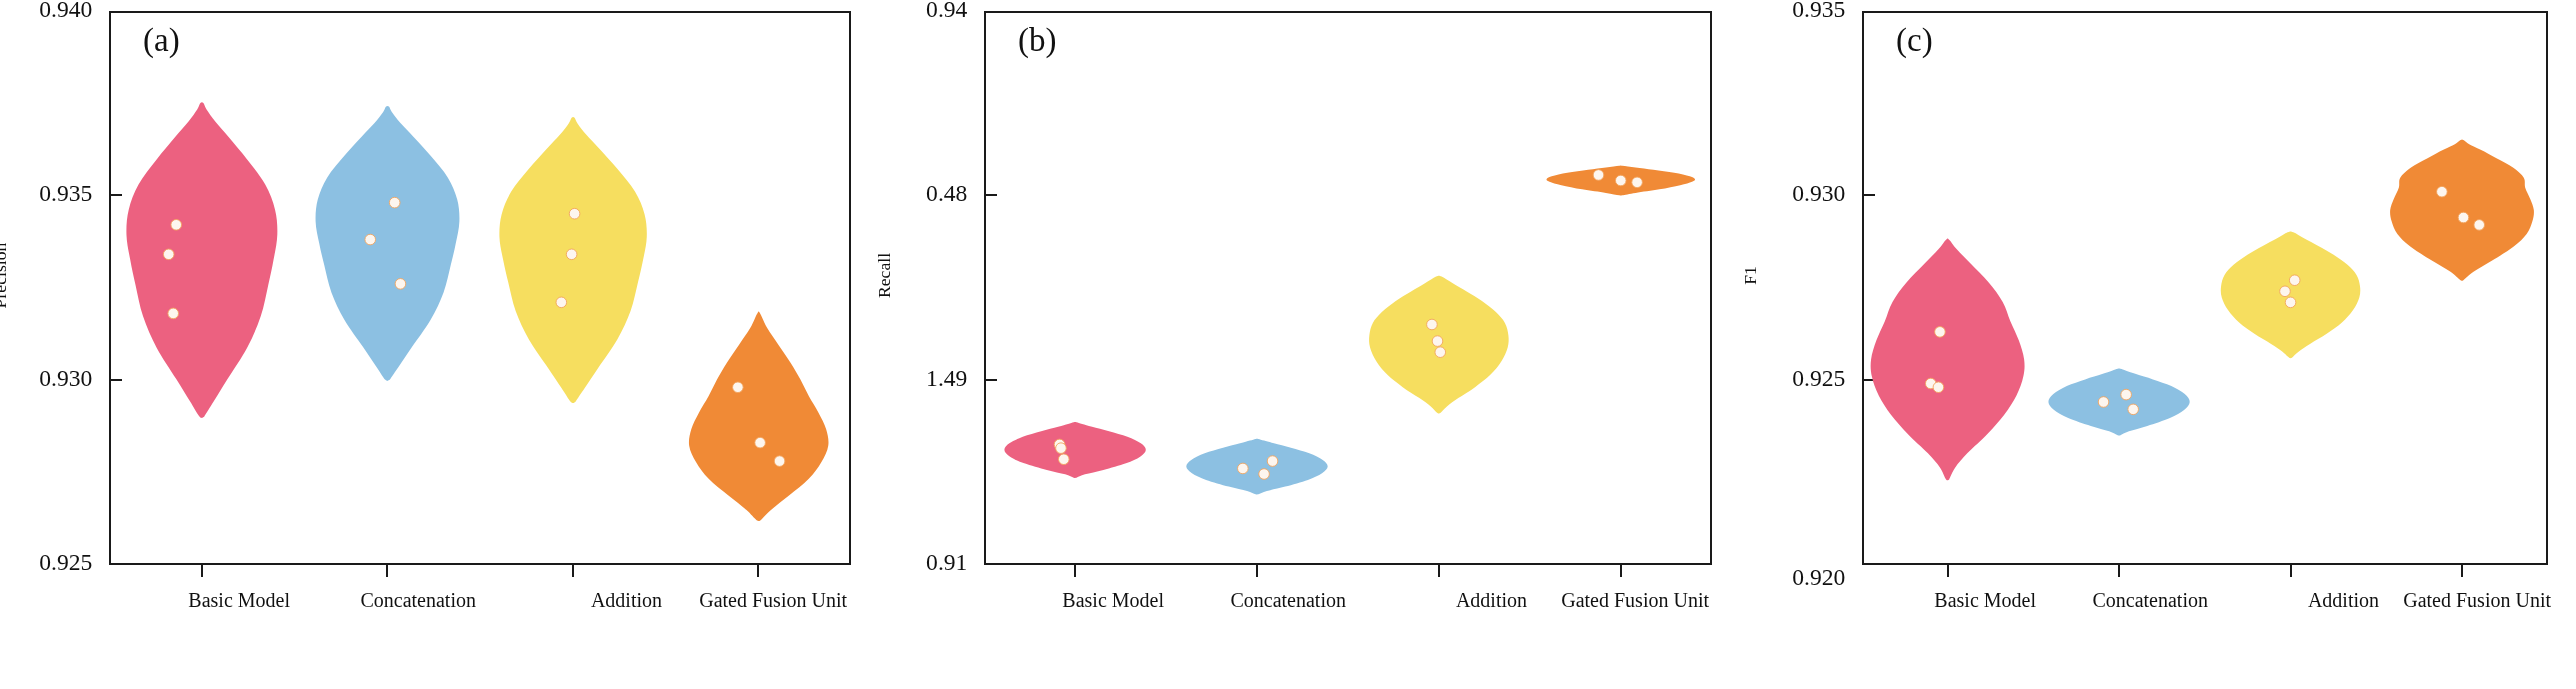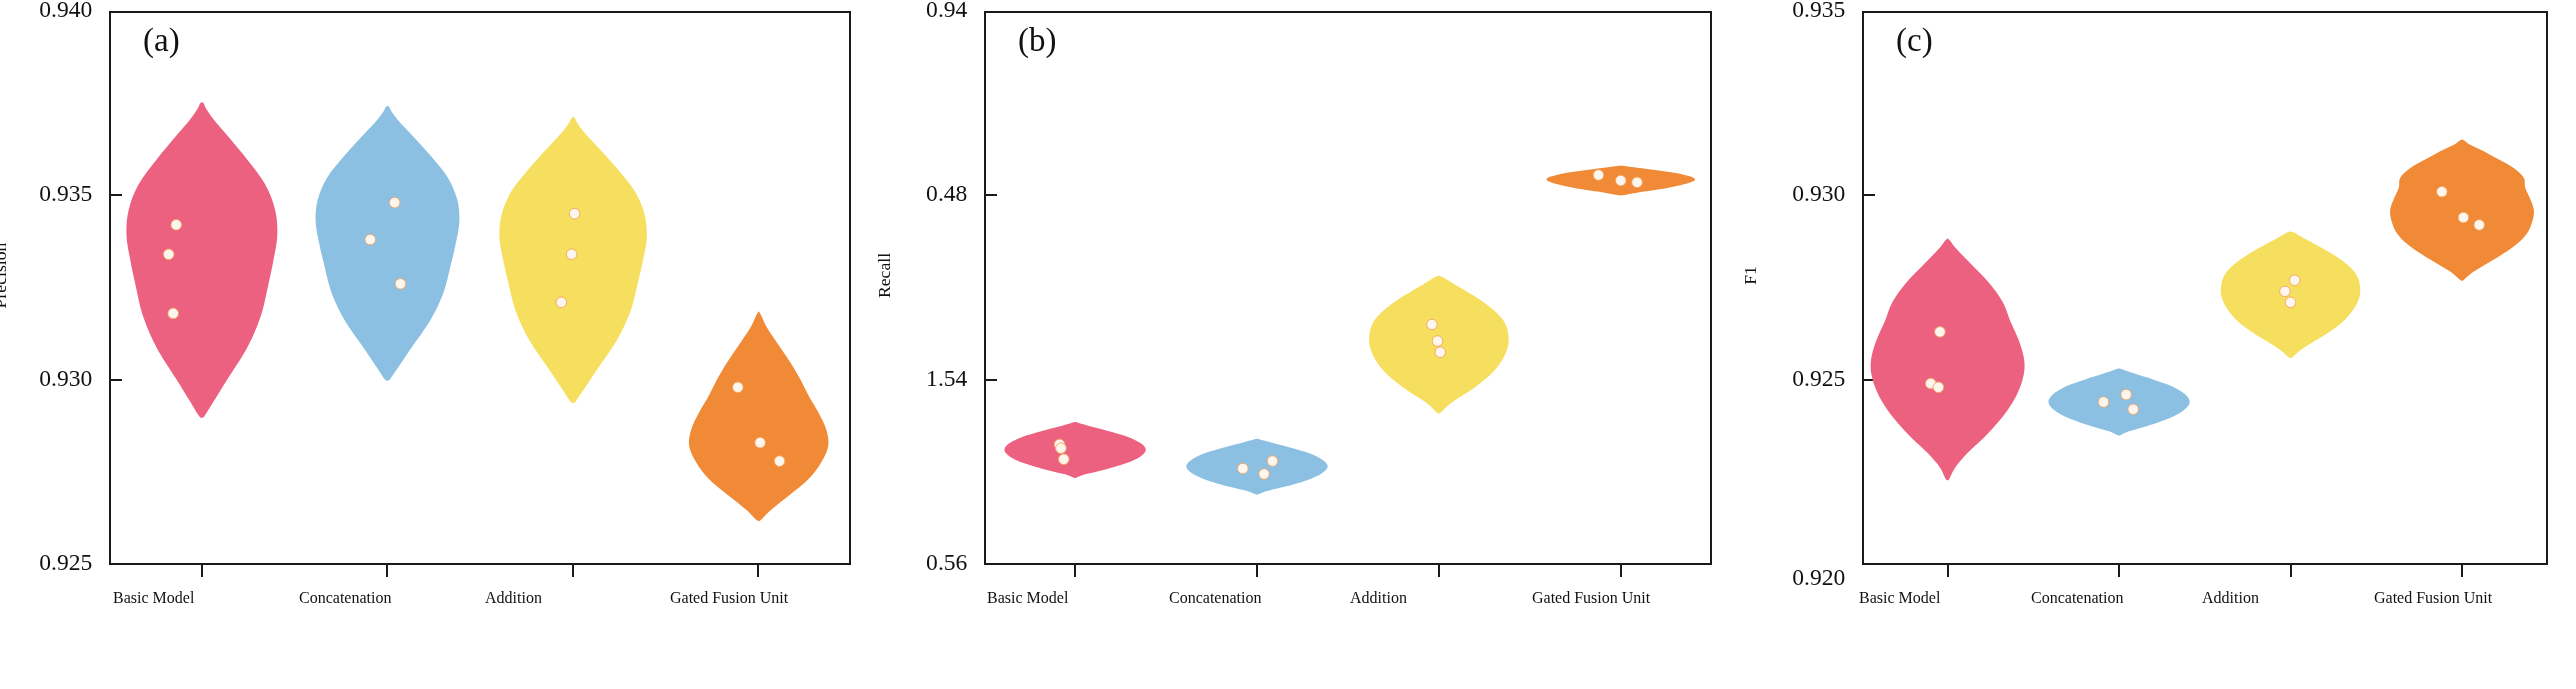--- a/index.html
+++ b/index.html
@@ -14,21 +14,21 @@
 
   .ytitle{position:absolute;transform-origin:center center;
           transform:rotate(-90deg);white-space:nowrap;
           font-size:17.7px;color:#111;font-family:"Liberation Serif",serif;}
 
   .ytick-label{position:absolute;right:0;text-align:right;white-space:nowrap;
                font-size:23.6px;color:#111;line-height:1;font-family:"Liberation Serif",serif;}
   .ytick-mark{position:absolute;height:2.4px;width:13px;background:#1a1a1a;}
 
   .xtick-mark{position:absolute;width:2.4px;height:13px;background:#1a1a1a;}
-  .xtick-label{position:absolute;text-align:left;font-size:16px;color:#111;
+  .xtick-label{position:absolute;text-align:right;font-size:20px;color:#111;
                line-height:1.12;font-family:"Liberation Serif",serif;}
 
   .panel-tag{position:absolute;font-size:33px;color:#111;font-family:"Liberation Serif",serif;}
 
   .violin-layer{position:absolute;left:0;top:0;width:100%;height:100%;overflow:visible;}
   .dot{fill:#fdf6ef;stroke:#f3a35c;stroke-width:1.5;}
 </style>
 </head>
 <body>
 
@@ -73,22 +73,22 @@
         <circle cx="1252.10" cy="657.20" r="9" class="dot"></circle>
         <circle cx="1289.86" cy="751.20" r="9" class="dot"></circle>
         <circle cx="1322.90" cy="782.53" r="9" class="dot"></circle>
       </svg>
   </div>
 
   <div class="panel panel-b">
     <div class="plot-frame" id="frame-b" style="left: 100px; top: 10.6px; width: 728px; height: 554px;"></div>
     <div class="ytitle" id="ytitle-b" style="left: 0px; top: 265px; width: 94px; text-align: center; margin-left: -47px;">Recall</div>
     <div id="yticks-b">
-        <div class="ytick-label" style="left: -10.6px; width: 94px; top: 551px;">0.56</div>
-        <div class="ytick-label" style="left: -10.6px; width: 94px; top: 367px;">1.54</div>
+        <div class="ytick-label" style="left: -10.6px; width: 94px; top: 551px;">0.91</div>
+        <div class="ytick-label" style="left: -10.6px; width: 94px; top: 367px;">1.49</div>
         <div class="ytick-mark" style="left: 100px; top: 379px;"></div>
         <div class="ytick-label" style="left: -10.6px; width: 94px; top: 182px;">0.48</div>
         <div class="ytick-mark" style="left: 100px; top: 194px;"></div>
         <div class="ytick-label" style="left: -10.6px; width: 94px; top: -2.4px;">0.94</div>
       </div>
     <div id="xticks-b">
         <div class="xtick-mark" style="left: 190px; top: 564px;"></div>
         <div class="xtick-label" style="width: 177px; left: 103px; top: 589px;">Basic Model</div>
         <div class="xtick-mark" style="left: 372px; top: 564px;"></div>
         <div class="xtick-label" style="width: 177px; left: 285px; top: 589px;">Concatenation</div>

